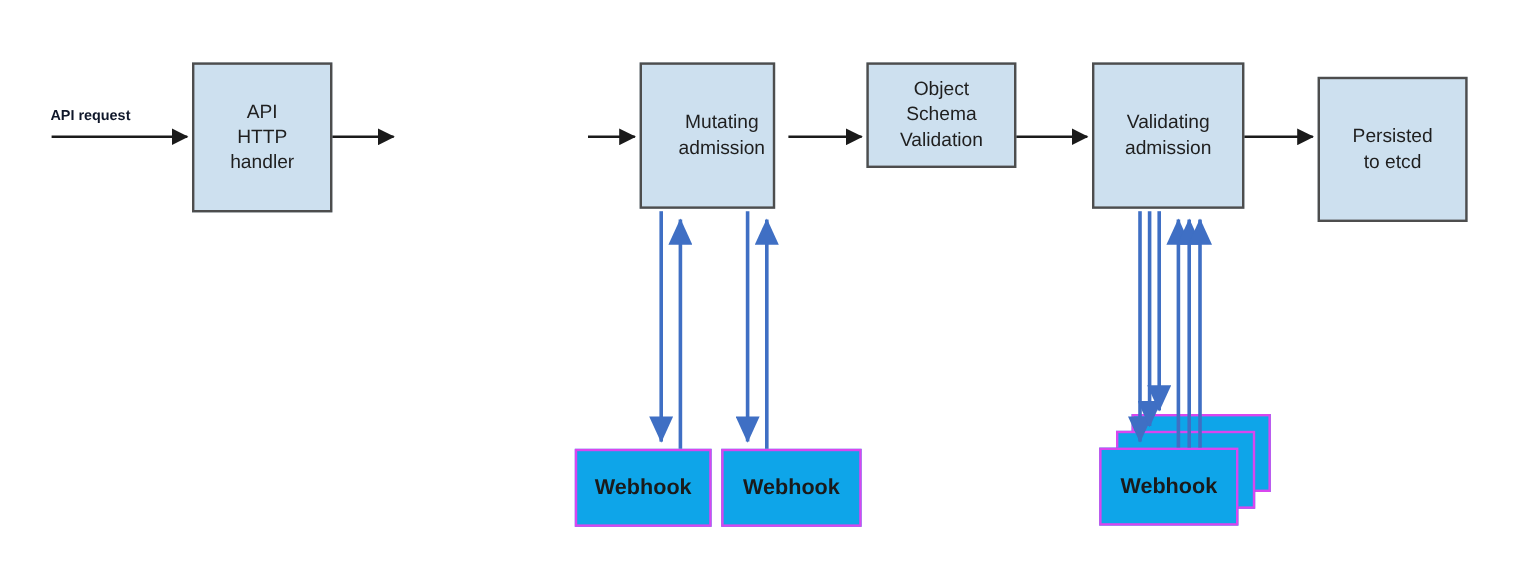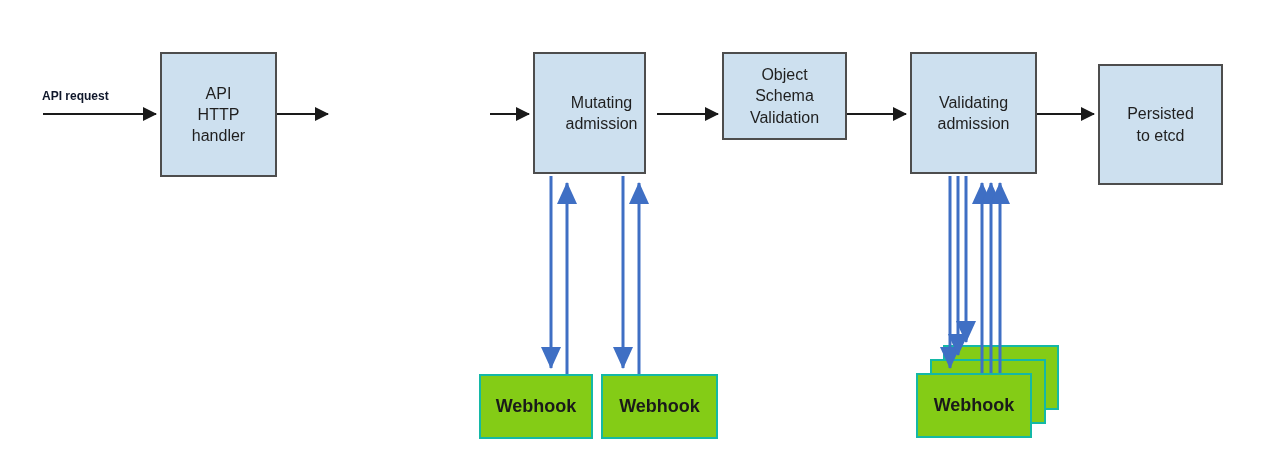--- a/index.html
+++ b/index.html
@@ -19,22 +19,22 @@
     text-align:center;
   }
   .node .label{
     white-space:pre-line;
     font-size:16px;
     line-height:1.32;
     color:#1f1f1f;
   }
   .webhook{
     position:absolute;
-    background:#84cc16;
-    border:2px solid #14b8a6;
+    background:#0ea5e9;
+    border:2px solid #d946ef;
     box-sizing:border-box;
     display:flex;align-items:center;justify-content:center;
     text-align:center;
   }
   .webhook .label{
     font-size:18px;
     font-weight:600;
     color:#1a1a1a;
   }
   .src-label{

